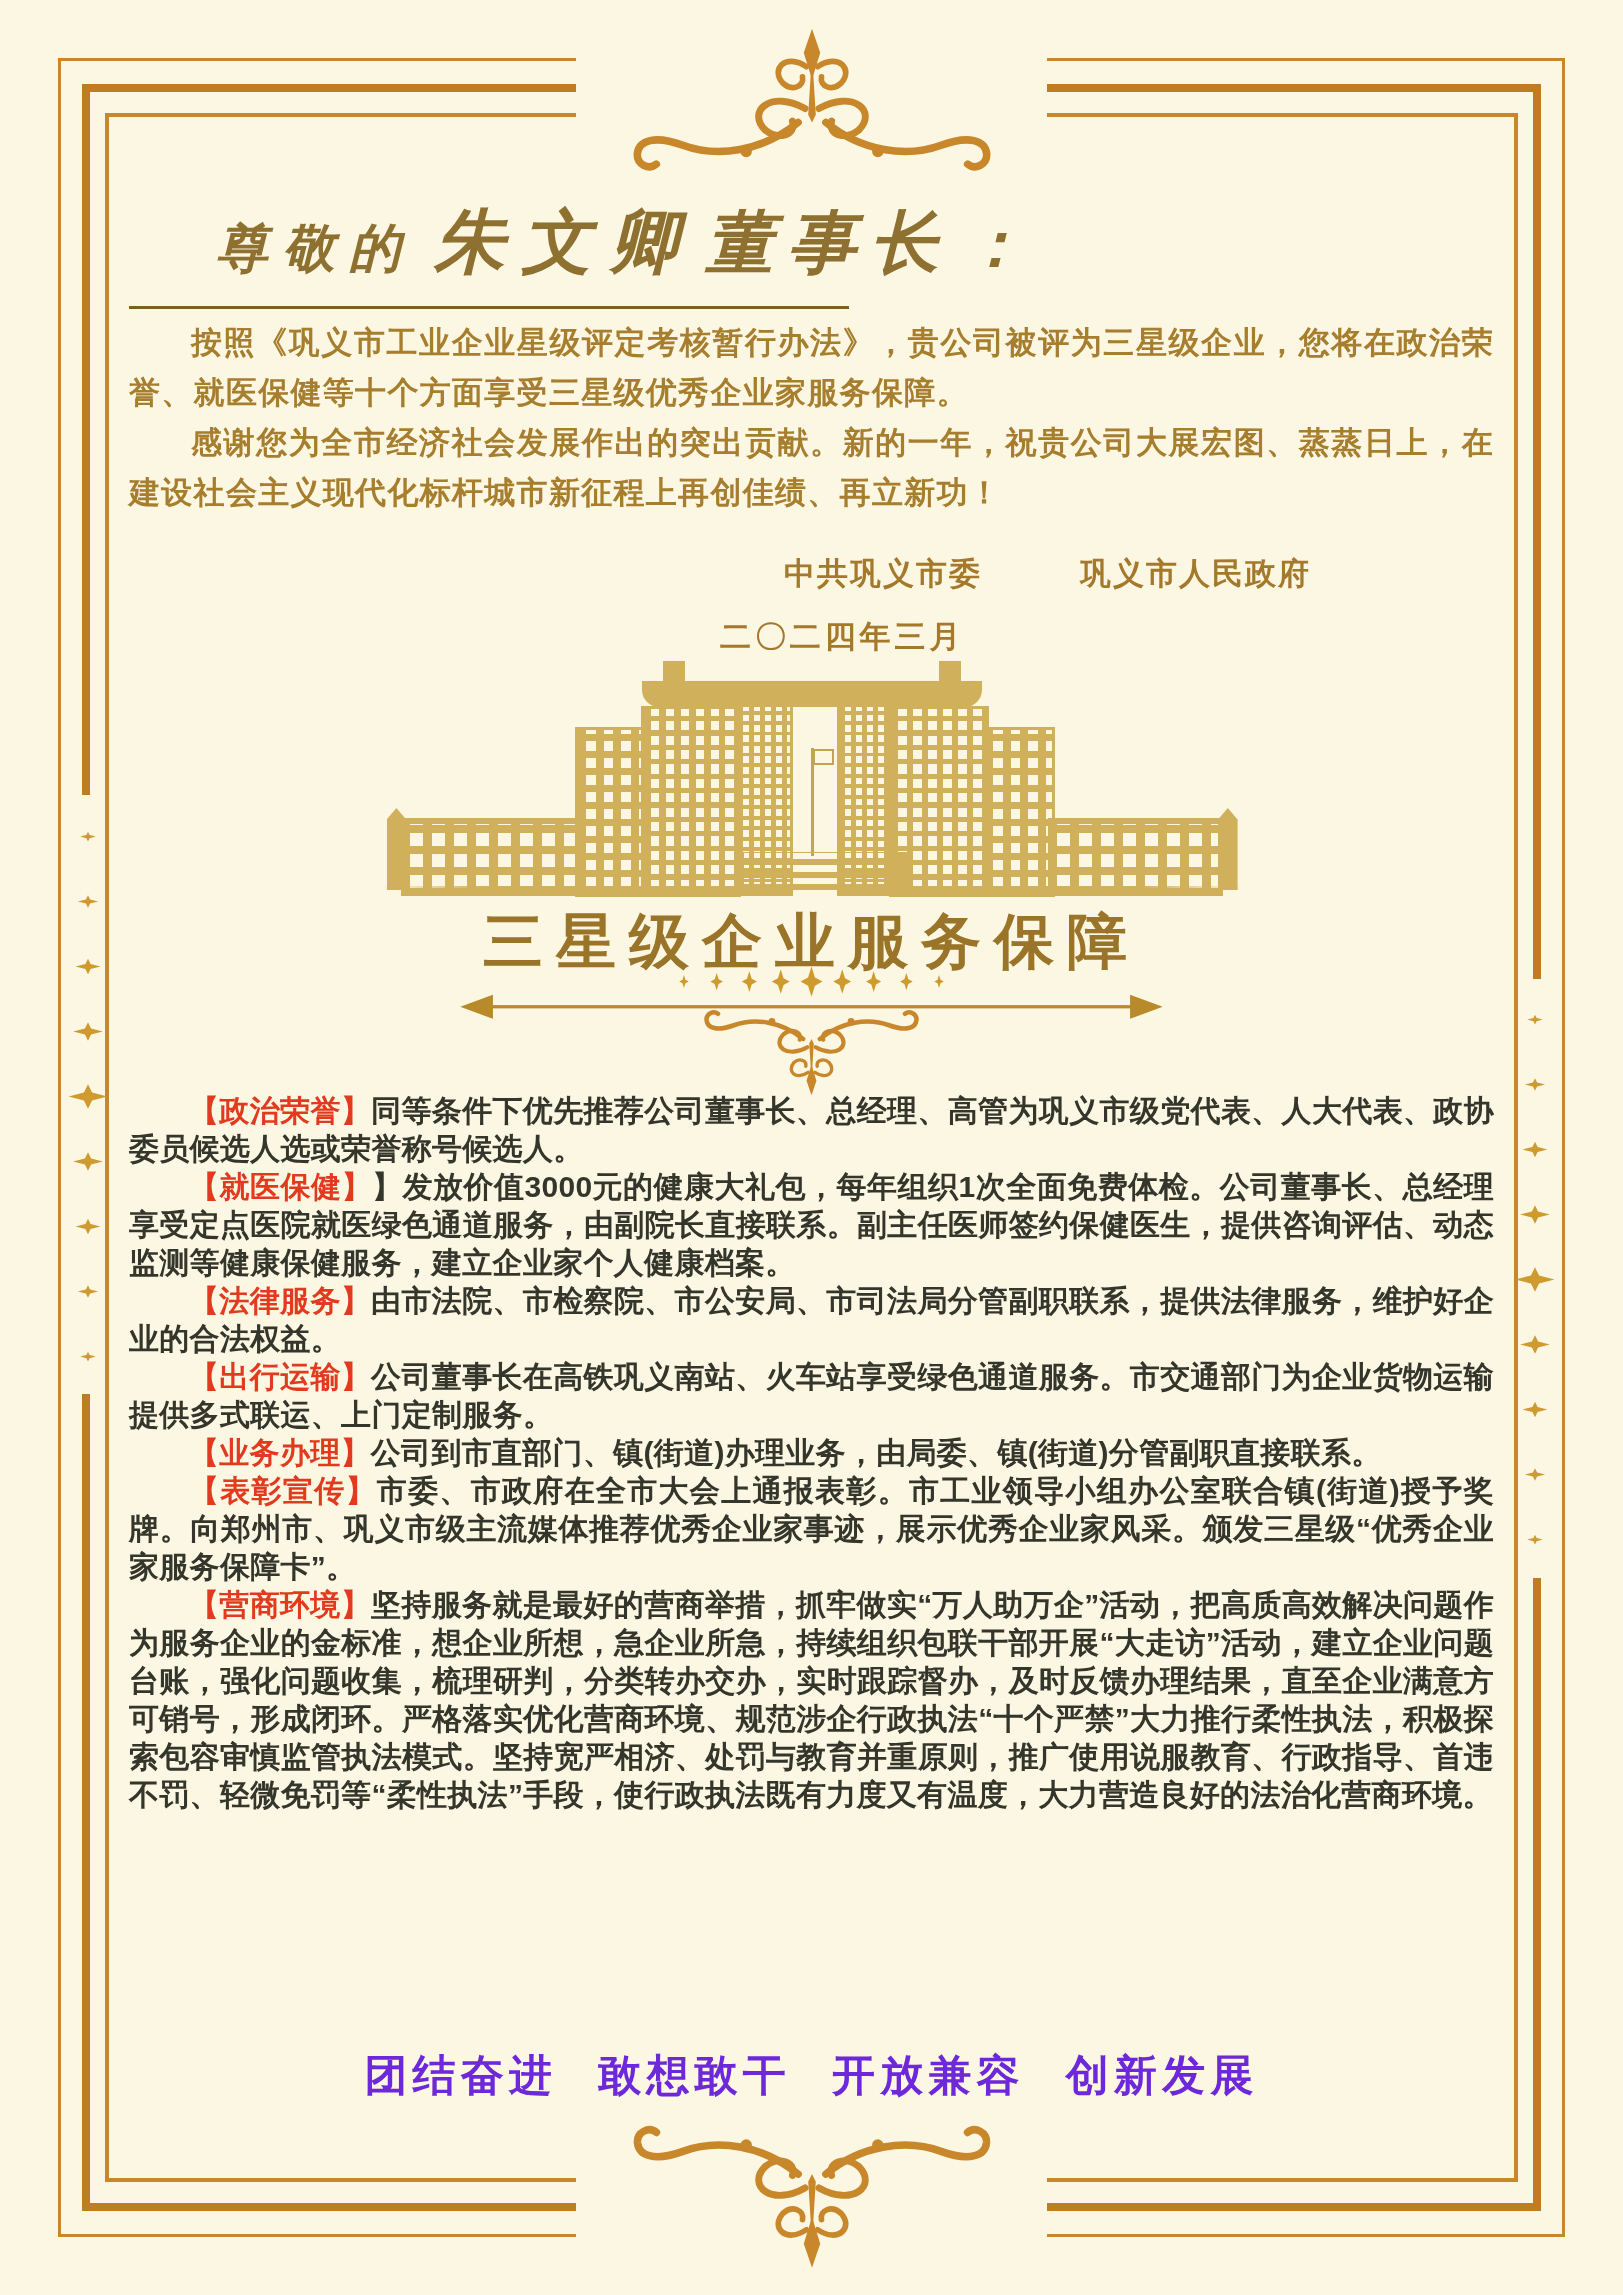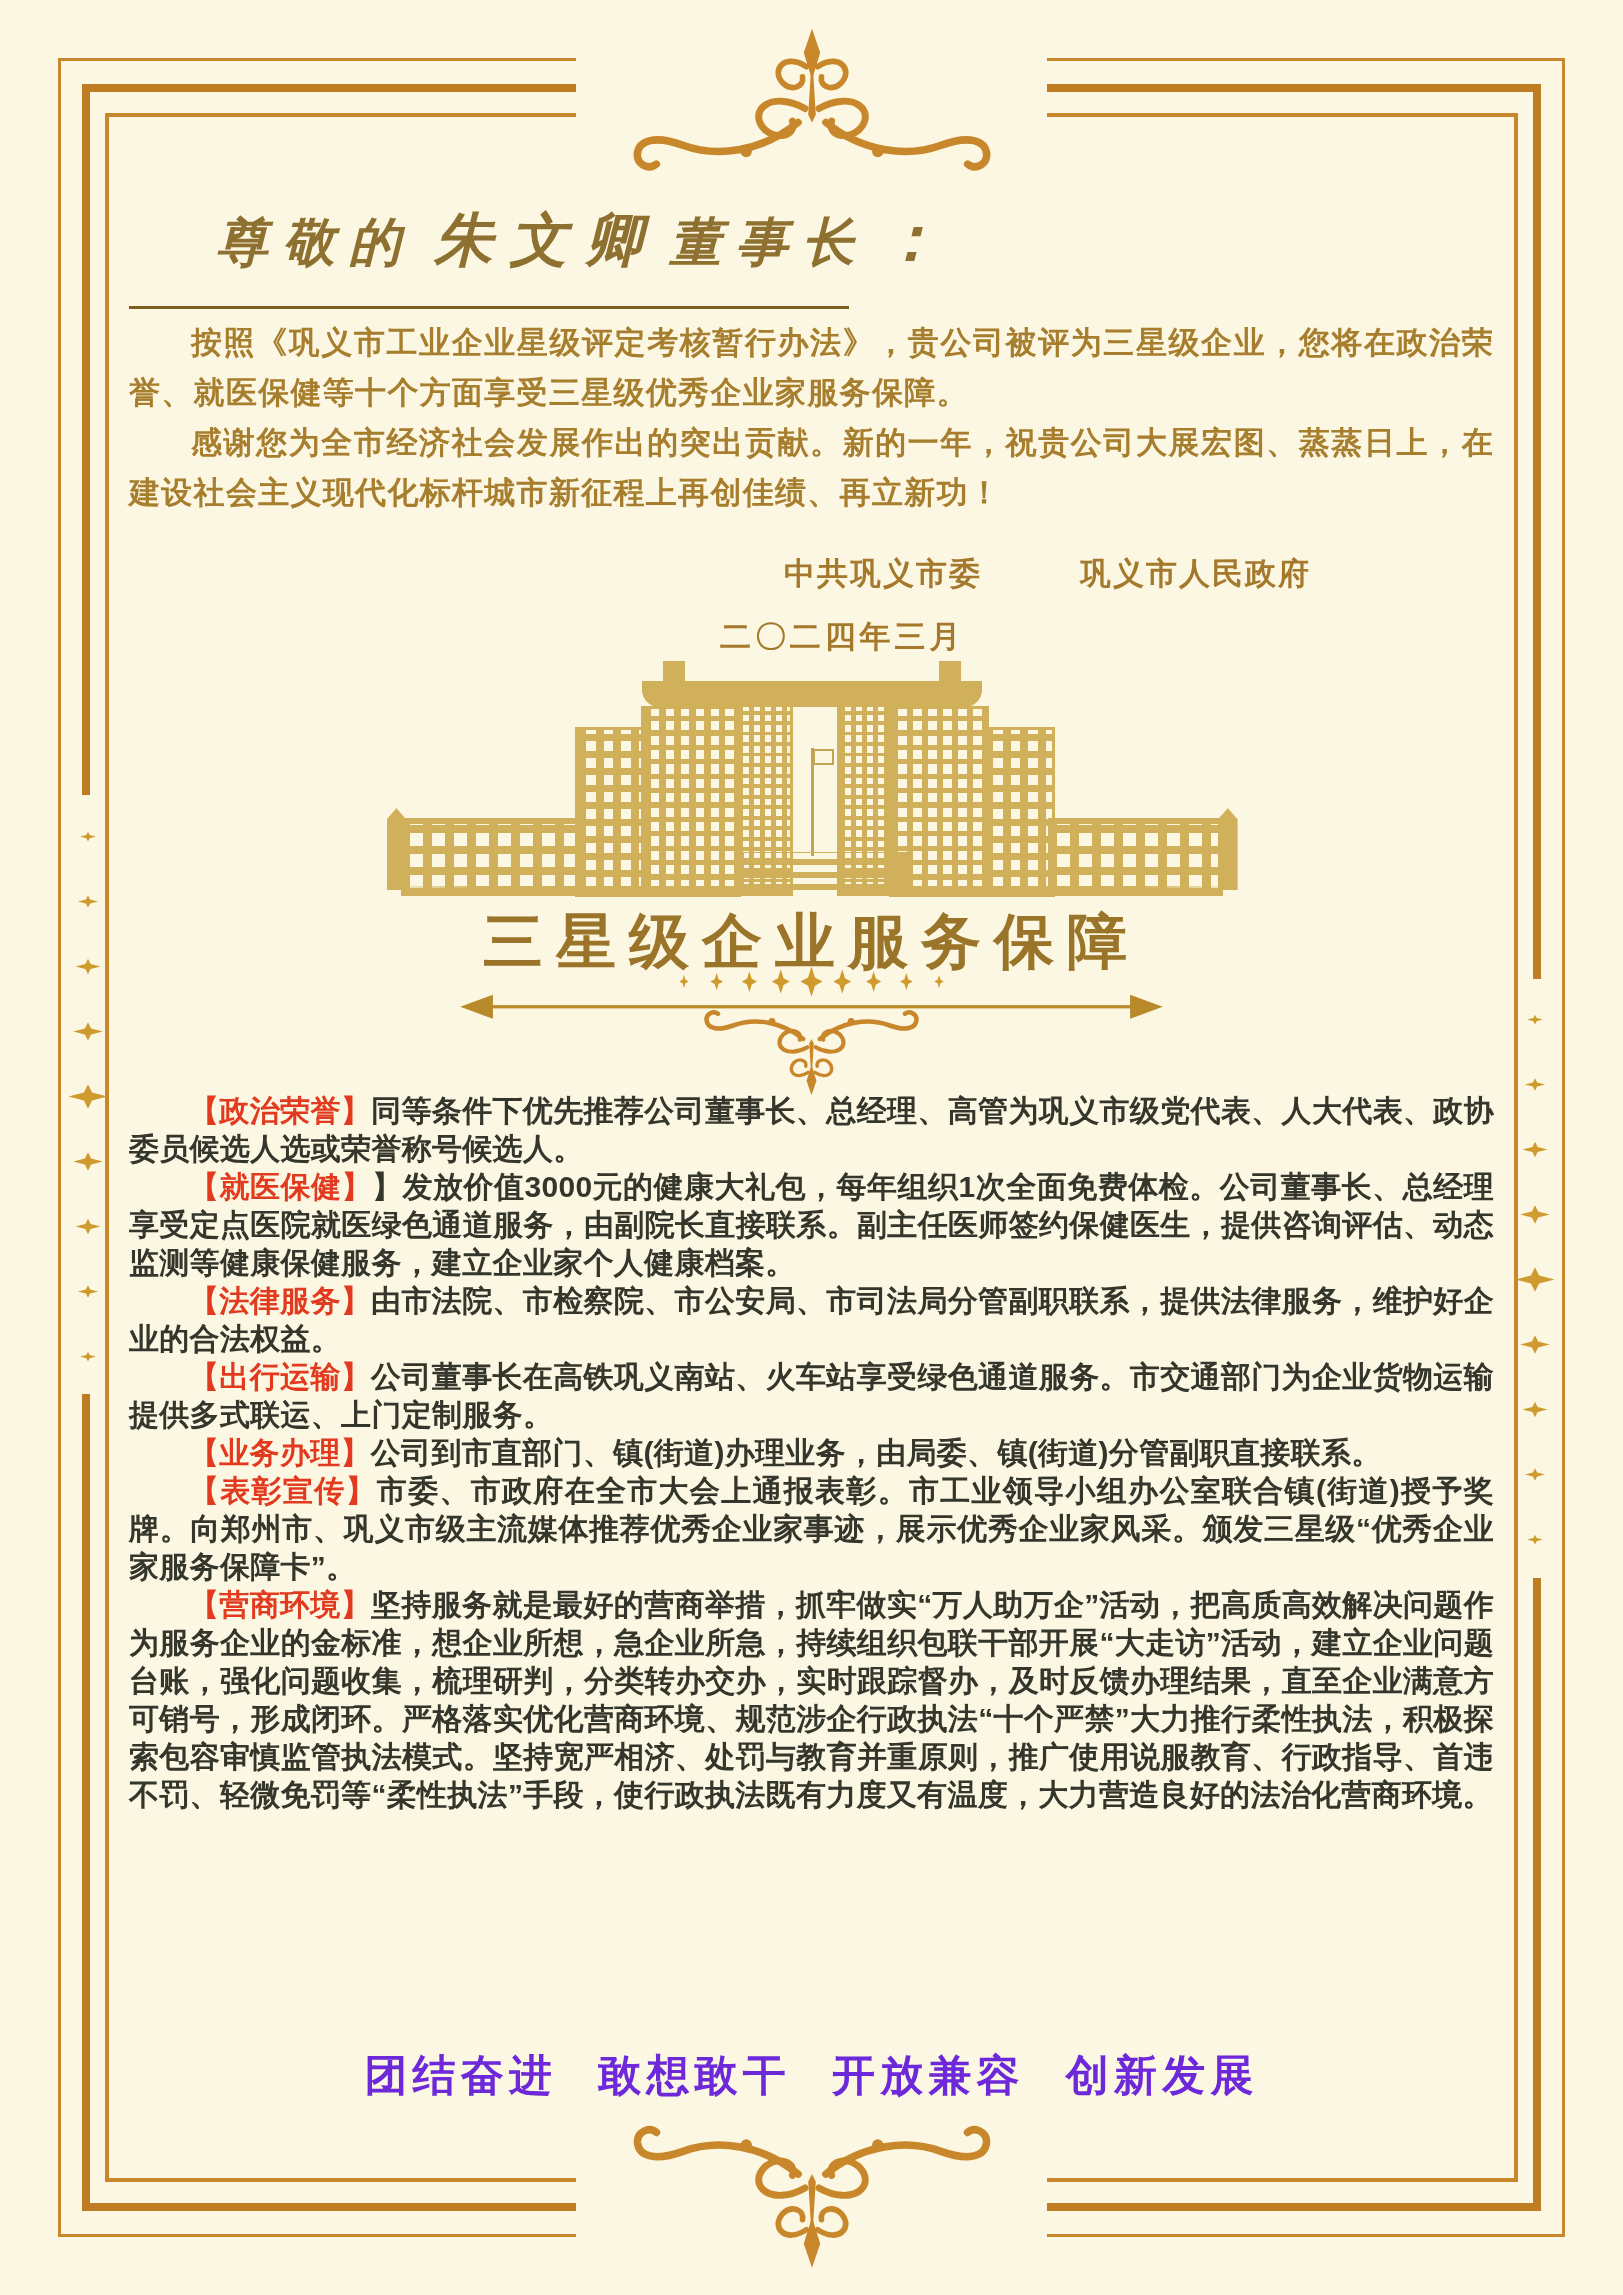--- a/index.html
+++ b/index.html
@@ -25,22 +25,22 @@
   .flourish-top{left:622px;top:26px;width:380px;height:146px;}
   .flourish-mid{left:697px;top:1009px;width:229px;height:88px;transform:scaleY(-1);}
   .flourish-bottom{left:622px;top:2119px;width:380px;height:157px;transform:scaleY(-1);}
   .diamond-col-left{left:62px;top:802px;width:52px;height:589px;}
   .diamond-col-right{left:1509px;top:985px;width:52px;height:589px;}
 
   
   .salutation{left:216px;top:196px;width:916px;display:flex;align-items:baseline;
     color:#8e7030;font-family:"Liberation Serif","DejaVu Serif",serif;font-style:italic;font-weight:bold;gap:10px;}
   .sal-prefix{font-size:52px;letter-spacing:14.4px;}
-  .sal-name{font-size:58px;letter-spacing:17px;margin-left:9.2px;}
-  .sal-suffix{font-size:52px;letter-spacing:14.4px;}
+  .sal-name{font-size:70px;letter-spacing:17px;margin-left:9.2px;}
+  .sal-suffix{font-size:68px;letter-spacing:14.4px;}
   .sal-colon{font-size:63px;}
   .sal-underline{left:129px;top:306px;width:720px;height:3.3px;background:#7d5f22;}
 
   
   .letter{left:129px;top:318px;width:1365px;color:#a67e2d;
     font-size:31px;line-height:50px;letter-spacing:1.3px;font-weight:bold;
     font-family:"Liberation Serif","DejaVu Serif",serif;text-align:justify;}
   .letter p{margin:0;text-indent:2em;}
 
   .sign-wrap{left:720px;top:553px;width:655px;color:#a5792c;font-weight:bold;

